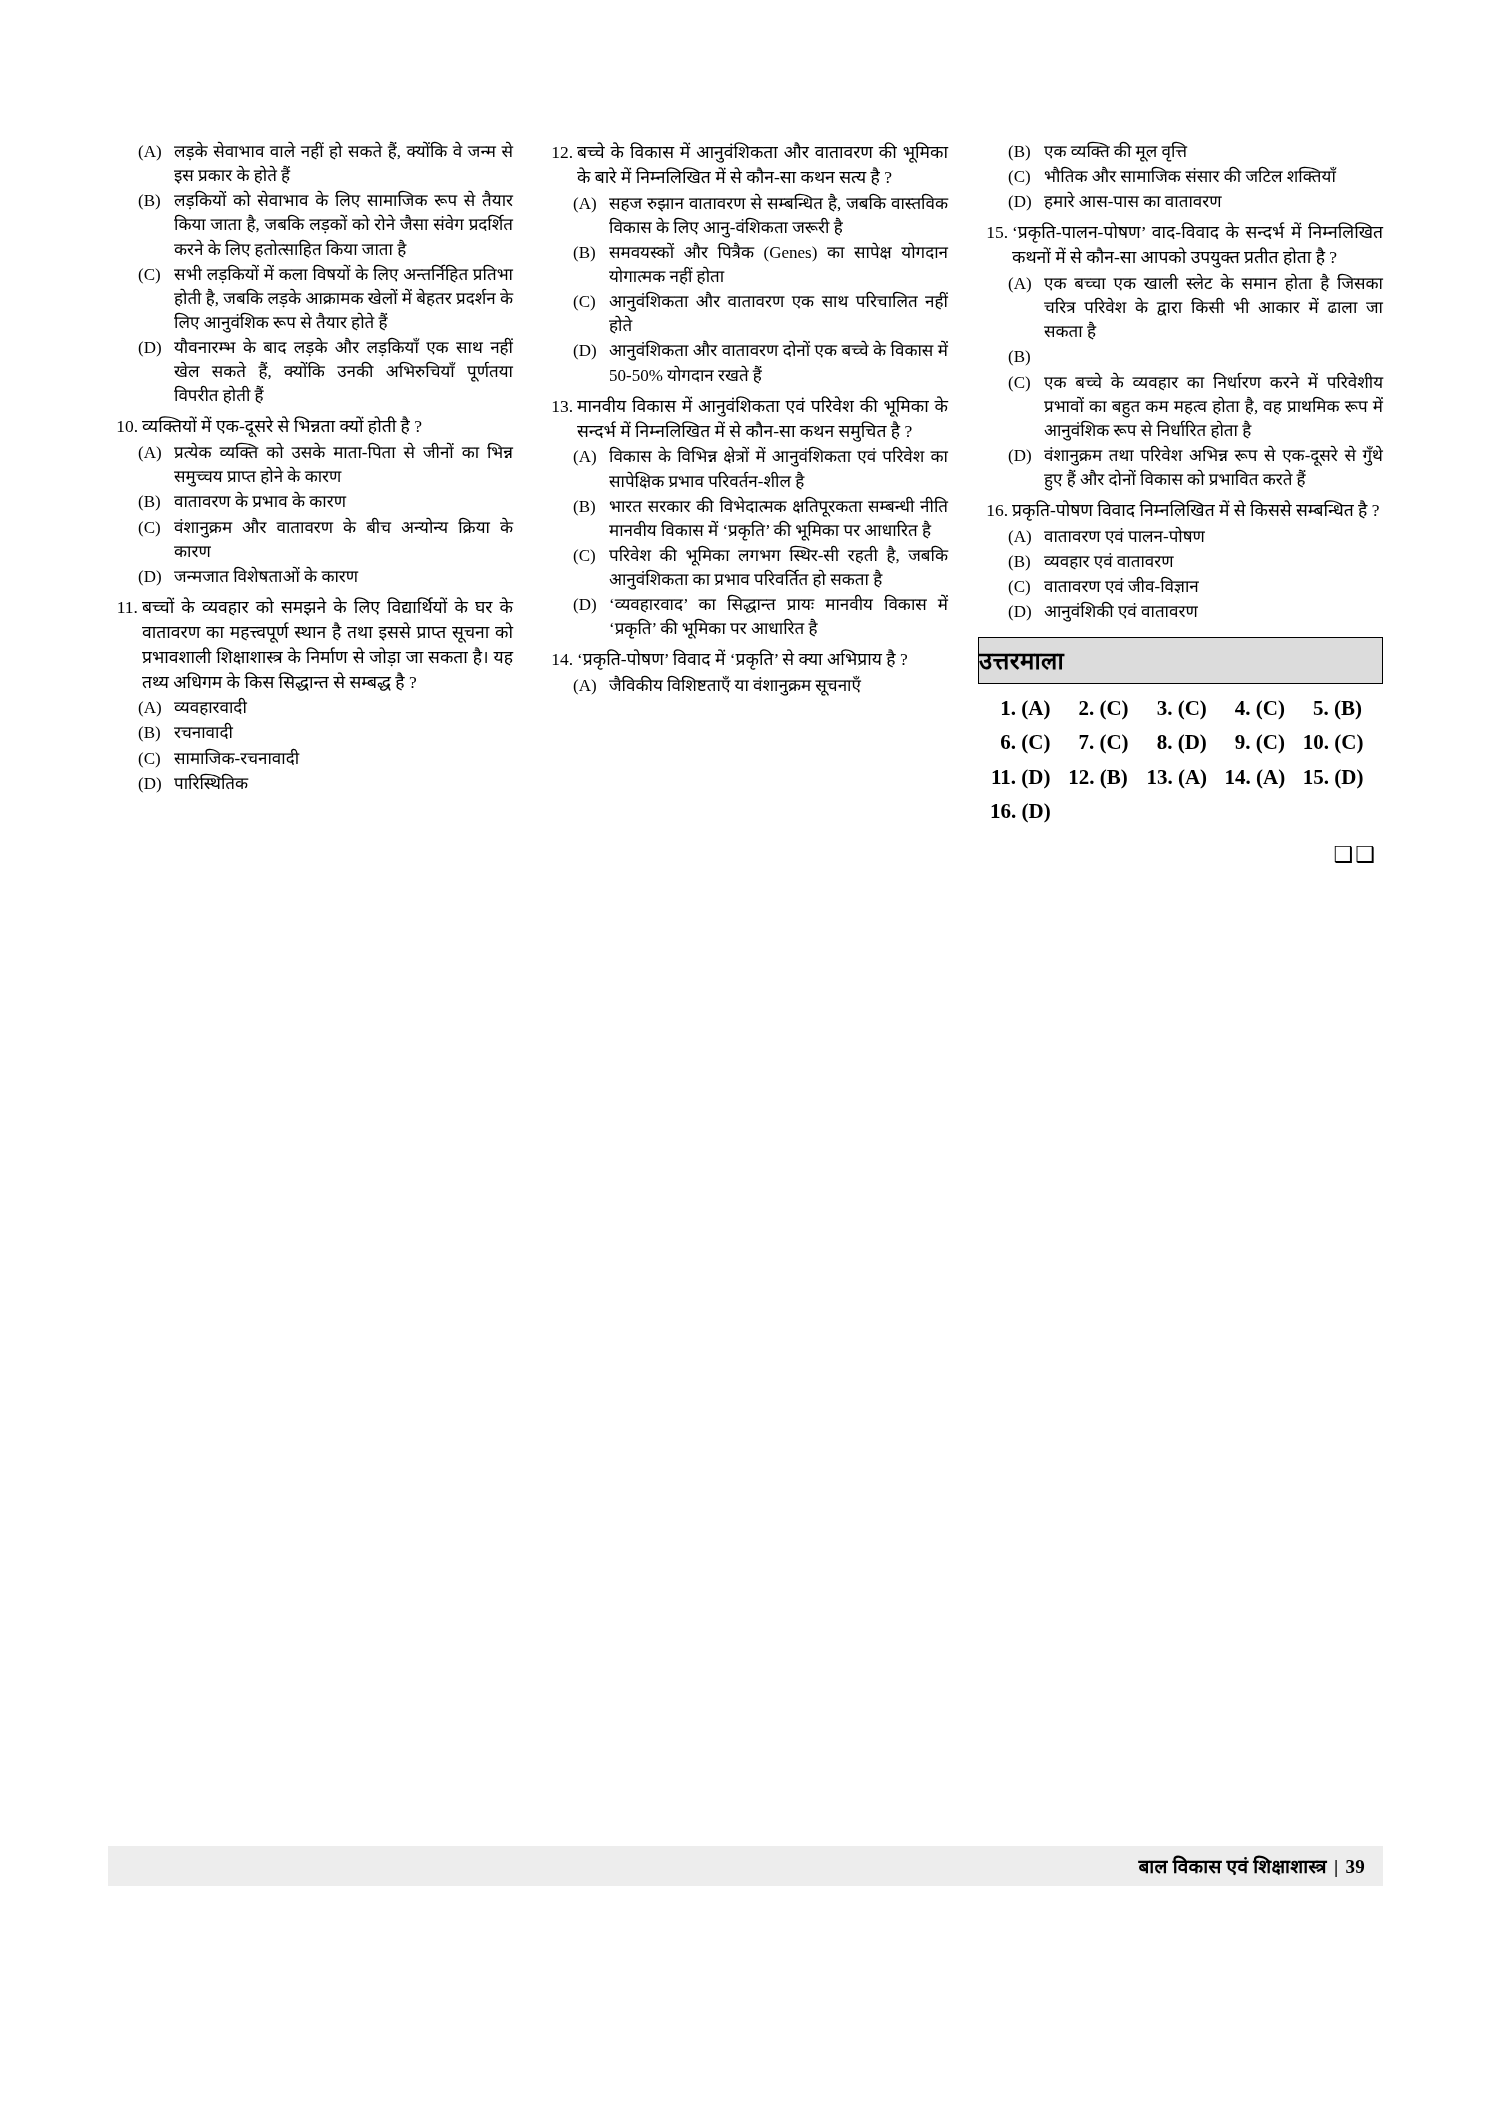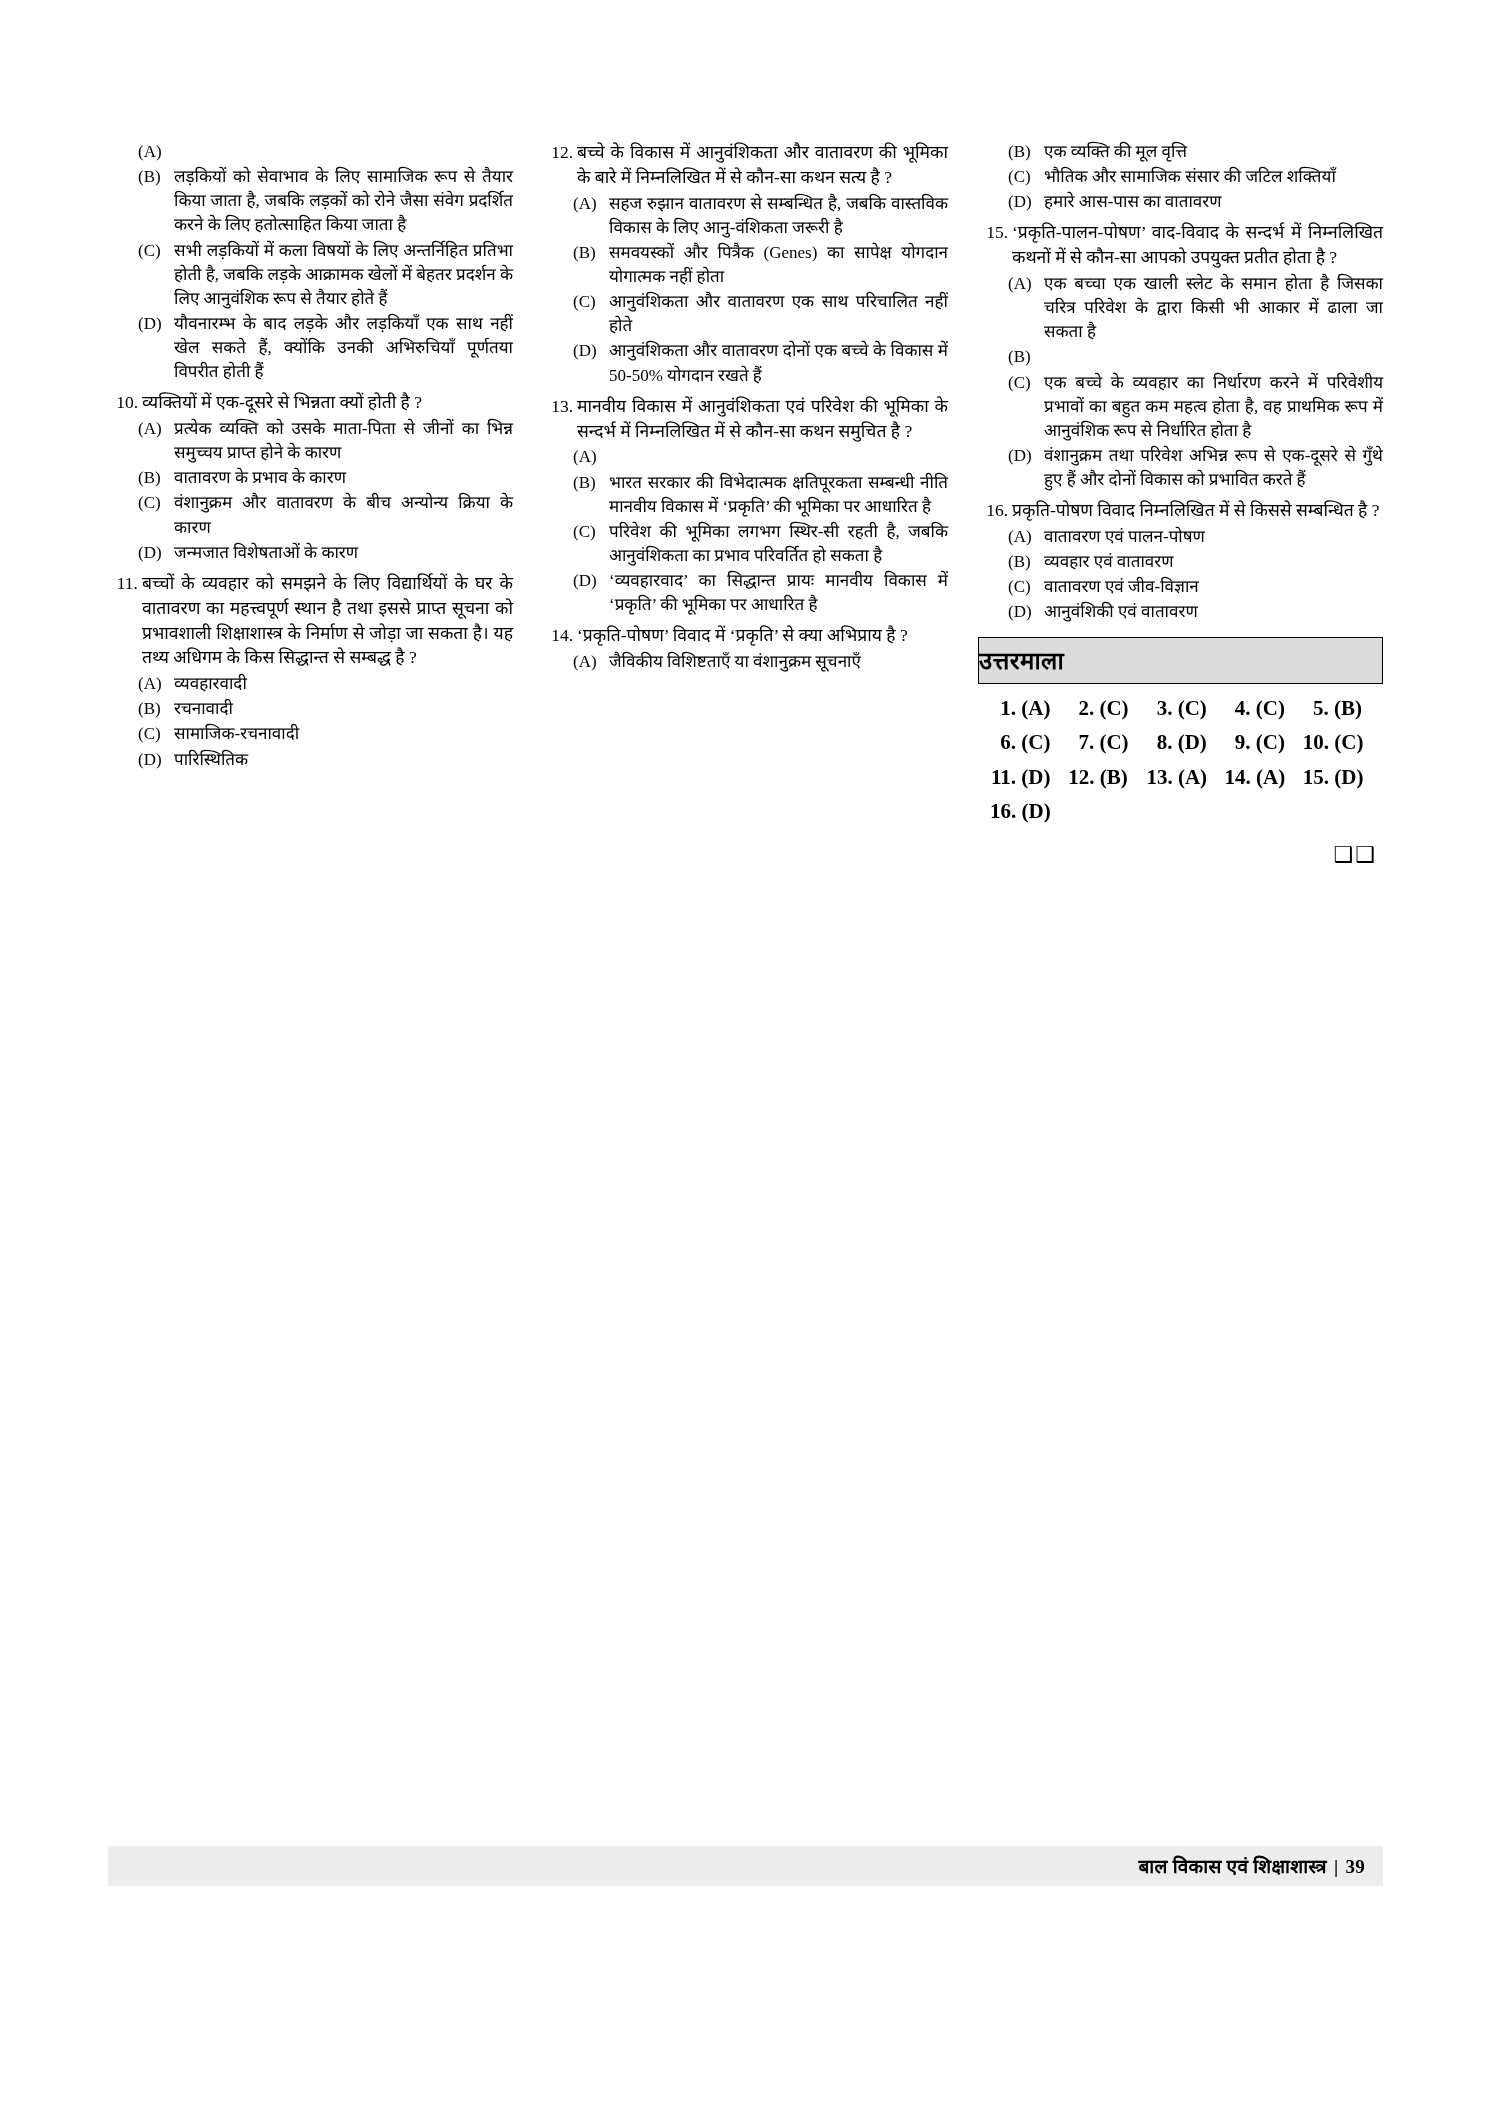--- a/index.html
+++ b/index.html
@@ -139,20 +139,21 @@
 <body>
 
 <div class="page">
 
   <div class="columns">
 
     <div class="col" id="col1">
         <div class="block">
           <div class="oitem">
             <span class="olabel">(A)</span>
+            <span class="otext">लड़के सेवाभाव वाले नहीं हो सकते हैं, क्योंकि वे जन्म से इस प्रकार के होते हैं</span>
           </div>
           <div class="oitem">
             <span class="olabel">(B)</span>
             <span class="otext">लड़कियों को सेवाभाव के लिए सामाजिक रूप से तैयार किया जाता है, जबकि लड़कों को रोने जैसा संवेग प्रदर्शित करने के लिए हतोत्साहित किया जाता है</span>
           </div>
           <div class="oitem">
             <span class="olabel">(C)</span>
             <span class="otext">सभी लड़कियों में कला विषयों के लिए अन्तर्निहित प्रतिभा होती है, जबकि लड़के आक्रामक खेलों में बेहतर प्रदर्शन के लिए आनुवंशिक रूप से तैयार होते हैं</span>
           </div>
           <div class="oitem">
@@ -228,20 +229,21 @@
             <span class="otext">आनुवंशिकता और वातावरण दोनों एक बच्चे के विकास में 50-50% योगदान रखते हैं</span>
           </div>
         </div>
         <div class="block">
           <div class="qitem">
             <span class="qnum">13.</span>
             <span class="qtext">मानवीय विकास में आनुवंशिकता एवं परिवेश की भूमिका के सन्दर्भ में निम्नलिखित में से कौन-सा कथन समुचित है ?</span>
           </div>
           <div class="oitem">
             <span class="olabel">(A)</span>
+            <span class="otext">विकास के विभिन्न क्षेत्रों में आनुवंशिकता एवं परिवेश का सापेक्षिक प्रभाव परिवर्तन-शील है</span>
           </div>
           <div class="oitem">
             <span class="olabel">(B)</span>
             <span class="otext">भारत सरकार की विभेदात्मक क्षतिपूरकता सम्बन्धी नीति मानवीय विकास में ‘प्रकृति’ की भूमिका पर आधारित है</span>
           </div>
           <div class="oitem">
             <span class="olabel">(C)</span>
             <span class="otext">परिवेश की भूमिका लगभग स्थिर-सी रहती है, जबकि आनुवंशिकता का प्रभाव परिवर्तित हो सकता है</span>
           </div>
           <div class="oitem">

